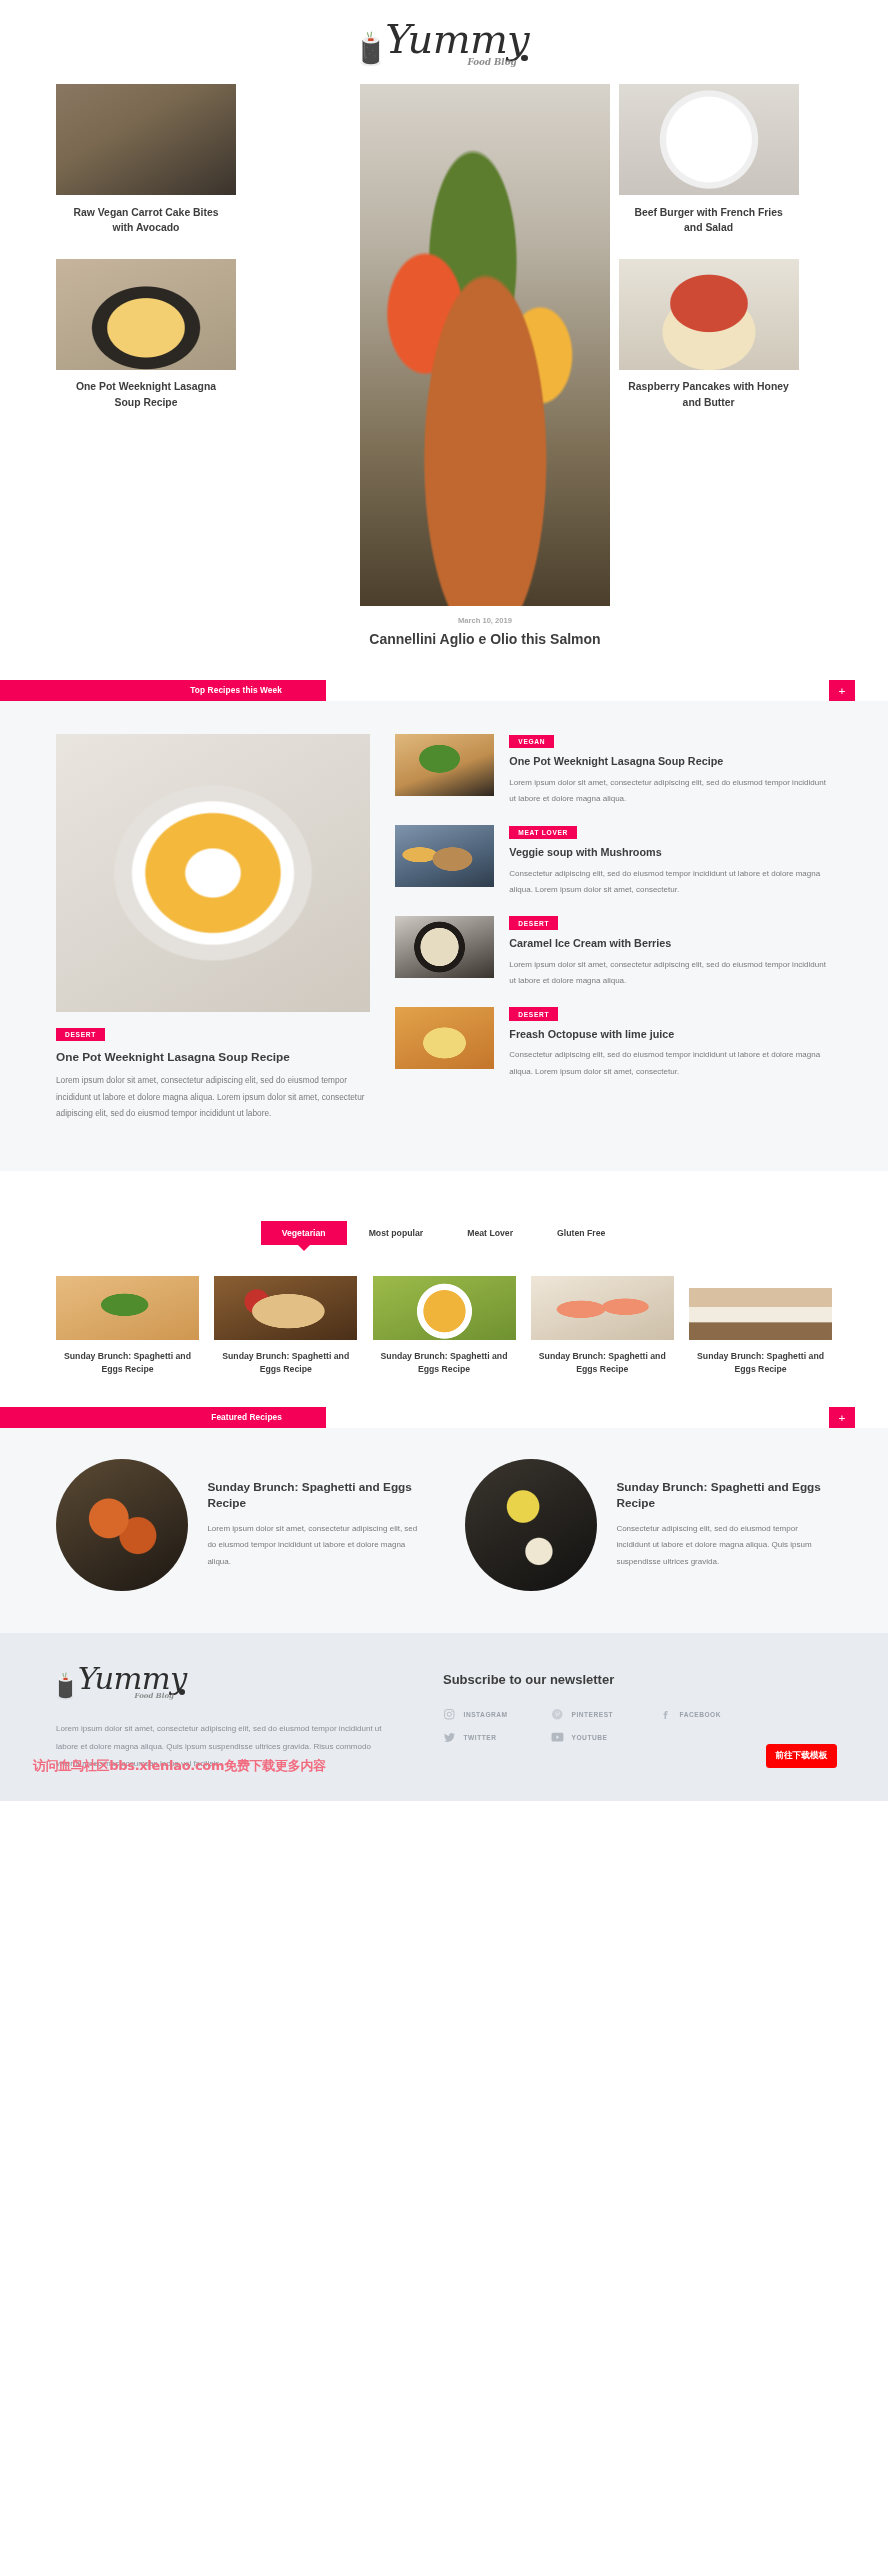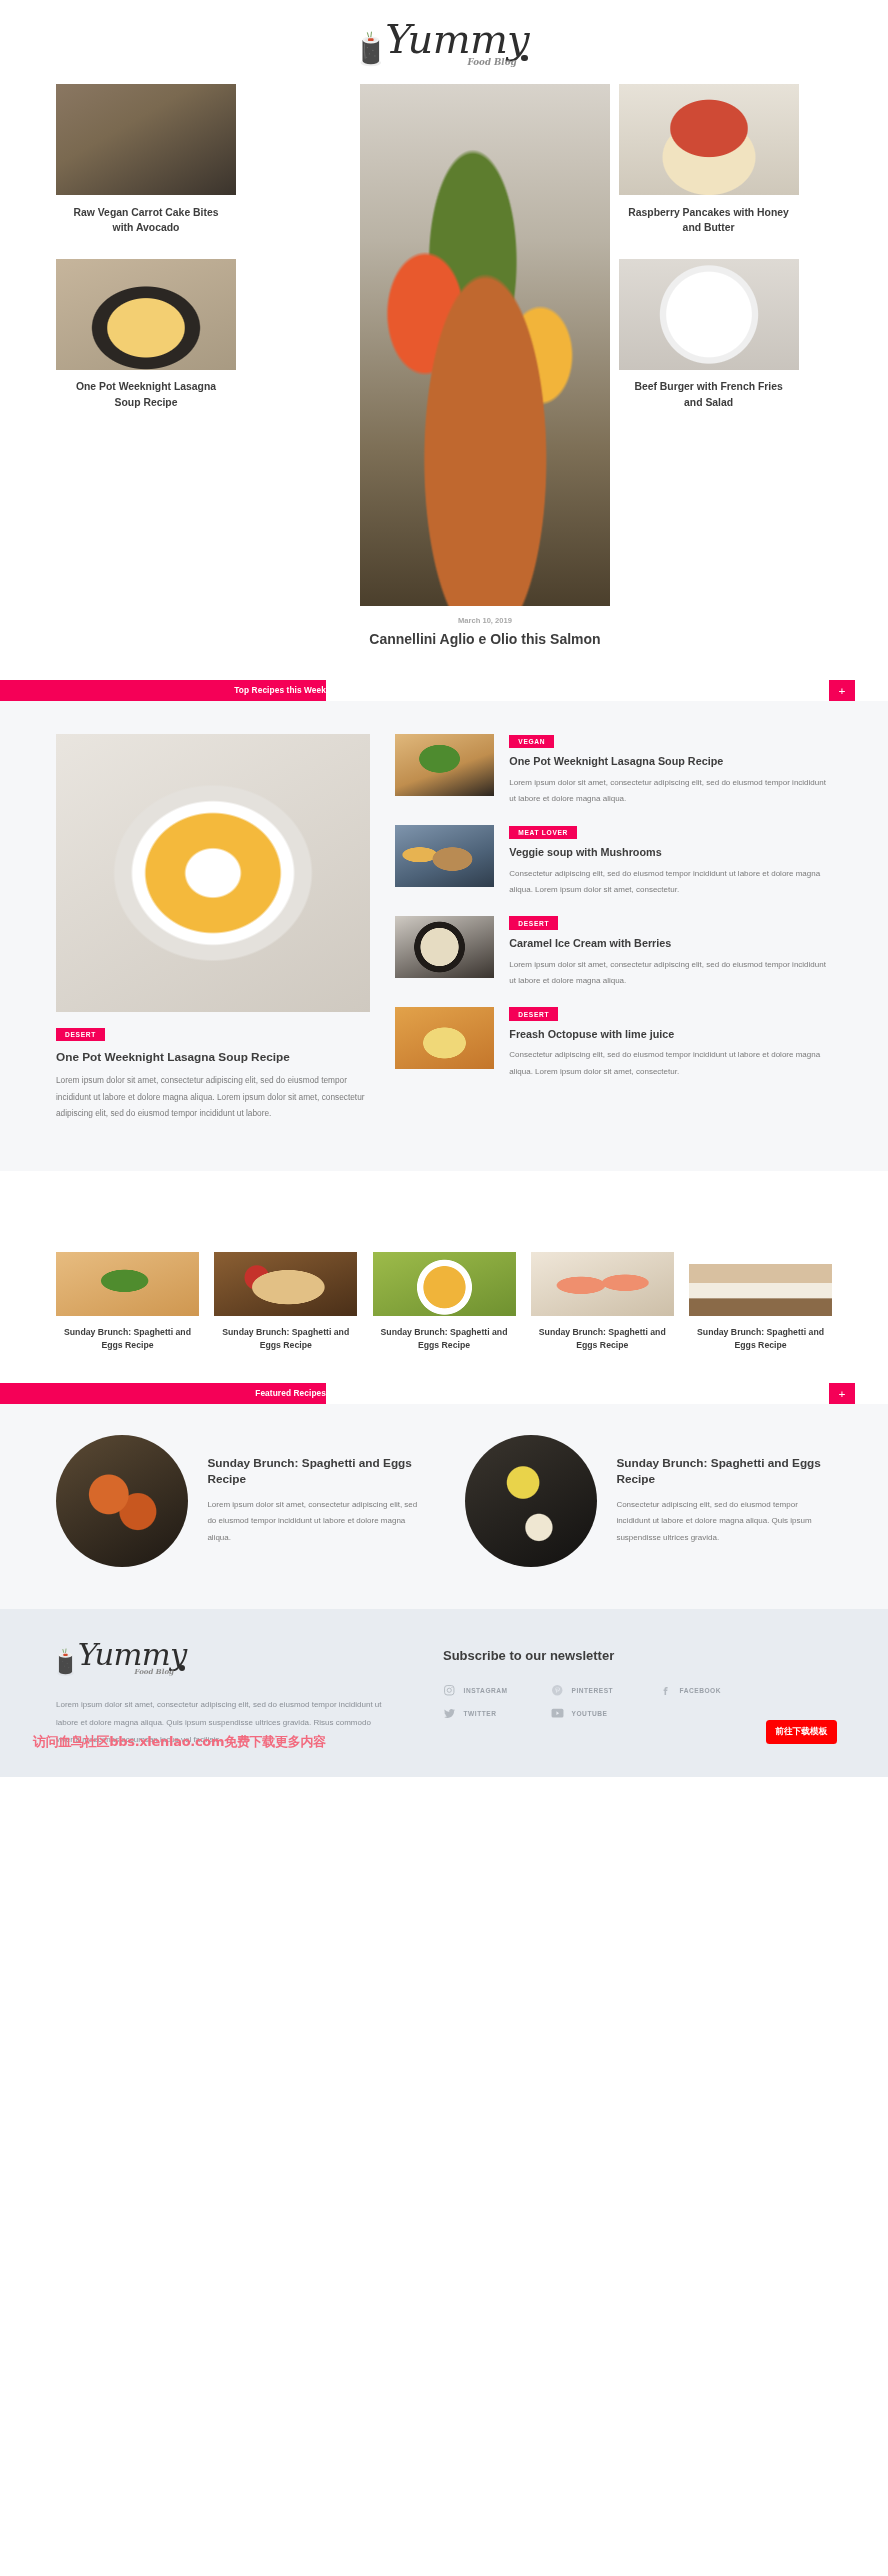--- a/index.html
+++ b/index.html
@@ -115,20 +115,21 @@
   }
   .section-bar-label {
     background: #f50057;
     color: #fff;
     font-size: 8.3px;
     font-weight: 700;
     height: 21px;
     line-height: 21px;
     width: 326px;
     text-align: right;
+    padding-right: 44px;
     letter-spacing: 0.1px;
   }
   .section-bar-plus {
     background: #f50057;
     color: #fff;
     width: 26px;
     height: 21px;
     display: flex;
     align-items: center;
     justify-content: center;
@@ -424,29 +425,29 @@
         <div class="hero-img" style="background-image:radial-gradient(ellipse at 50% 72%,#c0682f 0 34%,transparent 35%),radial-gradient(ellipse at 26% 44%,#e8592d 0 14%,transparent 15%),radial-gradient(ellipse at 72% 52%,#f2b43a 0 12%,transparent 13%),radial-gradient(ellipse at 45% 34%,#5d7d2e 0 22%,transparent 23%),linear-gradient(180deg,#d8d3cb 0%,#b9b2a4 30%,#7d6f56 70%,#4b3f2c 100%);"></div>
         <div class="hero-caption">
           <div class="hero-date">March 10, 2019</div>
           <div class="hero-title">Cannellini Aglio e Olio this Salmon</div>
         </div>
       </article>
     </div>
 
     <div class="hero-col side">
       <article class="hero-card">
+        <div class="hero-img" style="background-image:radial-gradient(circle at 50% 50%,#ffffff 0 40%,#efefef 41% 46%,transparent 47%),radial-gradient(circle at 50% 52%,#5a4426 0 16%,transparent 17%),linear-gradient(180deg,#dedad4,#c9c4bd);"></div>
+        <div class="hero-caption">
+          <div class="hero-title">Beef Burger with French Fries and Salad</div>
+        </div>
+      </article>
+      <article class="hero-card">
         <div class="hero-img" style="background-image:radial-gradient(ellipse at 50% 40%,#cf4a35 0 30%,transparent 31%),radial-gradient(ellipse at 50% 66%,#f1e3c0 0 36%,transparent 37%),linear-gradient(180deg,#e7e2d8,#cfc8ba);"></div>
         <div class="hero-caption">
           <div class="hero-title">Raspberry Pancakes with Honey and Butter</div>
-        </div>
-      </article>
-      <article class="hero-card">
-        <div class="hero-img" style="background-image:radial-gradient(circle at 50% 50%,#ffffff 0 40%,#efefef 41% 46%,transparent 47%),radial-gradient(circle at 50% 52%,#5a4426 0 16%,transparent 17%),linear-gradient(180deg,#dedad4,#c9c4bd);"></div>
-        <div class="hero-caption">
-          <div class="hero-title">Beef Burger with French Fries and Salad</div>
         </div>
       </article>
     </div>
 
   </section>
 
   <div class="section-bar">
     <div class="section-bar-label">Top Recipes this Week</div>
     <div class="section-bar-plus">+</div>
   </div>
@@ -494,20 +495,26 @@
           <span class="tag">DESERT</span>
           <h4>Freash Octopuse with lime juice</h4>
           <p>Consectetur adipiscing elit, sed do eiusmod tempor incididunt ut labore et dolore magna aliqua. Lorem ipsum dolor sit amet, consectetur.</p>
         </div>
       </article>
 
     </div>
   </section>
 
   <section class="cat-section">
+    <div class="cat-tabs">
+      <div class="cat-tab active">Vegetarian</div>
+      <div class="cat-tab">Most popular</div>
+      <div class="cat-tab">Meat Lover</div>
+      <div class="cat-tab">Gluten Free</div>
+    </div>
 
     <div class="cat-grid">
       <article class="cat-card">
         <div class="cat-card-img" style="background-image:radial-gradient(ellipse at 48% 45%,#4f8c2e 0 22%,transparent 23%),linear-gradient(160deg,#e7bc80,#cf9750);"></div>
         <div class="cat-card-title">Sunday Brunch: Spaghetti and Eggs Recipe</div>
       </article>
       <article class="cat-card">
         <div class="cat-card-img" style="background-image:radial-gradient(ellipse at 52% 55%,#e2c085 0 34%,transparent 35%),radial-gradient(circle at 30% 40%,#c5322b 0 11%,transparent 12%),linear-gradient(160deg,#8b5f33,#4a2f18);"></div>
         <div class="cat-card-title">Sunday Brunch: Spaghetti and Eggs Recipe</div>
       </article>

